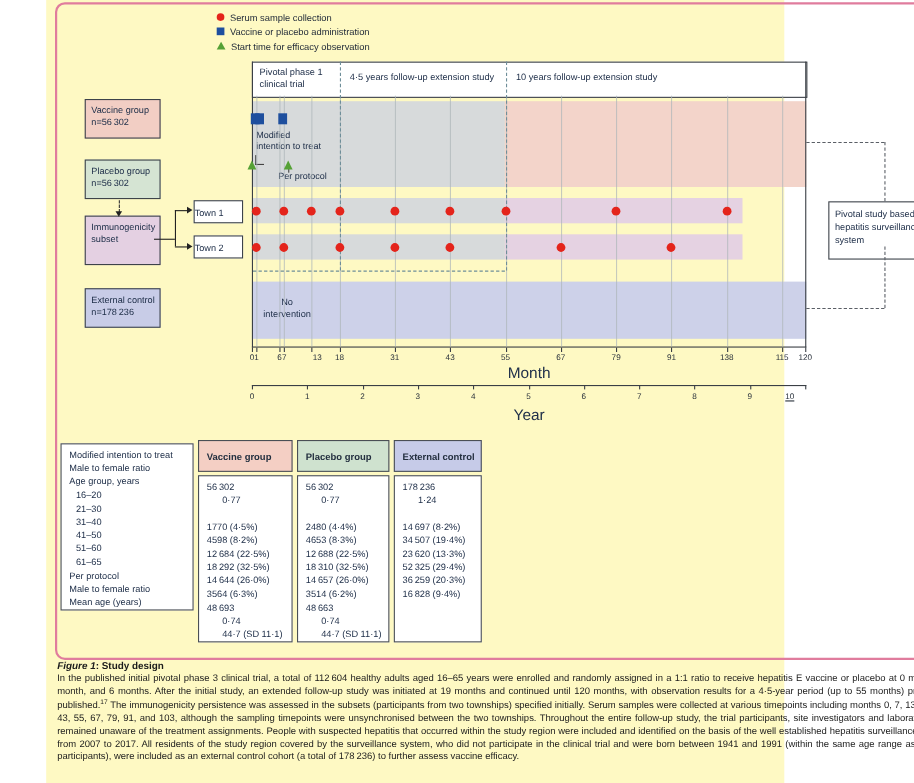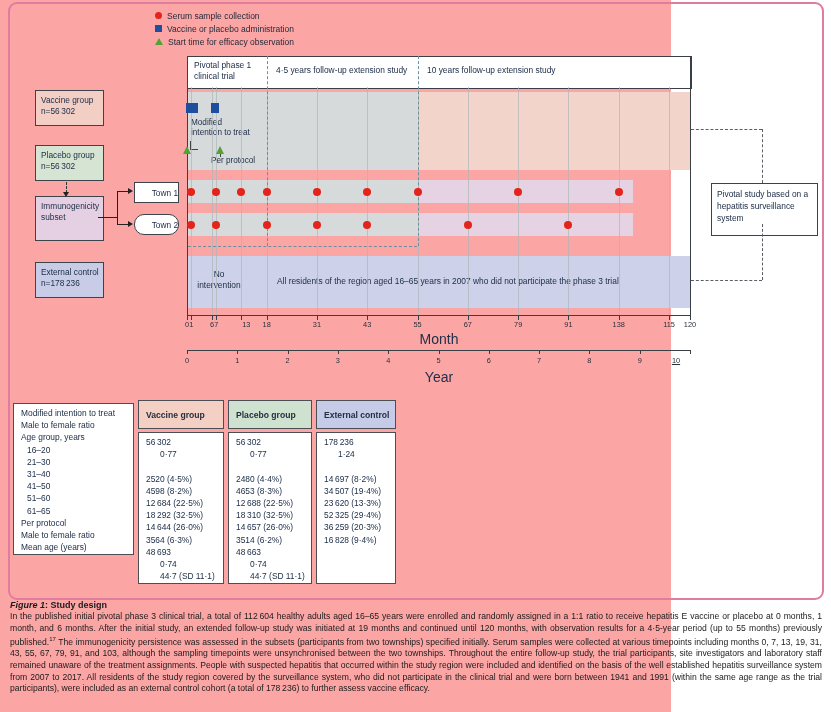--- a/index.html
+++ b/index.html
@@ -1,36 +1,36 @@
 <!DOCTYPE html>
 <html><head>
 <meta charset="utf-8">
 <style>
   html,body{margin:0;padding:0;width:831px;height:712px;overflow:hidden;background:#fff;
     font-family:"Liberation Sans",sans-serif;-webkit-font-smoothing:antialiased;}
-  #fig{position:relative;width:671px;height:712px;background:#fca5a5;color:#233043;}
+  #fig{position:relative;width:671px;height:712px;background:#fef9c3;color:#233043;margin-left:42px;}
   
   .pframe{position:absolute;left:8px;top:2px;width:812px;height:594px;border:2px solid #e07c9d;border-radius:9px;pointer-events:none;}
   
   #legend{position:absolute;left:155px;top:9px;font-size:8.5px;color:#1d2736;}
   .lrow{display:flex;align-items:center;height:13px;}
   .lmark{display:inline-block;margin-right:5px;}
   .lm-circle{width:7px;height:7px;border-radius:50%;background:#e4241b;}
   .lm-square{width:7px;height:7px;background:#1e4f9e;}
   .lm-triangle{width:0;height:0;border-left:4px solid transparent;border-right:4px solid transparent;border-bottom:7px solid #55a135;}
   
   .gbox{position:absolute;border:1.4px solid #3d434a;font-size:8.3px;line-height:1.32;padding:4px 0 0 5px;color:#20304a;}
   .gbox div{white-space:nowrap;}
   #box-vaccine{left:35px;top:90px;width:62px;height:30px;background:#f2cec4;}
   #box-placebo{left:35px;top:145px;width:62px;height:30px;background:#d5e4d3;}
   #box-immuno{left:35px;top:196px;width:62px;height:39px;background:#e4d0e2;}
   #box-external{left:35px;top:262px;width:62px;height:30px;background:#c8cce7;}
   .town{position:absolute;left:134px;width:43px;height:19px;border:1.4px solid #3d434a;background:#fff;
-    display:flex;align-items:center;justify-content:flex-end;font-size:8.3px;color:#20304a;}
-  #town1{top:182px;} #town2{top:214px;border-radius:10px;}
+    display:flex;align-items:center;justify-content:flex-start;font-size:8.3px;color:#20304a;}
+  #town1{top:182px;} #town2{top:214px;}
   #box-efficacy{left:711px;top:183px;width:95px;height:41px;border:1.4px solid #3d434a;background:#fff;
     position:absolute;font-size:8.4px;line-height:1.4;padding:5px 5px;color:#20304a;}
   
   .conn{position:absolute;}
   #arr-placebo{left:66px;top:182px;width:0;height:11px;border-left:1.2px dashed #333;}
   #arr-placebo-head{left:63px;top:192px;width:0;height:0;border-left:3.5px solid transparent;border-right:3.5px solid transparent;border-top:5px solid #222;}
   #br-h{left:98px;top:217px;width:19px;height:0;border-top:1.2px solid #222;}
   #br-v{left:117px;top:191px;width:0;height:33px;border-left:1.2px solid #222;}
   #br-a1{left:117px;top:191px;width:12px;height:0;border-top:1.2px solid #222;}
   #br-a2{left:117px;top:224px;width:12px;height:0;border-top:1.2px solid #222;}
@@ -164,21 +164,20 @@
     <div>Modified</div>
     <div>intention to treat</div>
   </div>
   <div id="mitt-elbow"></div>
   <div class="ann" id="perprot">Per protocol</div>
   <div id="pp-shaft"></div>
   <div id="nointv">
     <div>No</div>
     <div>intervention</div>
   </div>
-  <div id="extband-text">All residents of the region aged 16–65 years in 2007 who did not participate the phase 3 trial</div>
 
   <div class="axword" id="word-month">Month</div>
   <div id="yearline"></div>
   <div class="axword" id="word-year">Year</div>
 
   <div id="box-efficacy">Pivotal study based on a hepatitis surveillance system</div>
   <div class="gdashh" id="eff-h1"></div>
   <div class="gdashv" id="eff-v1"></div>
   <div class="gdashv" id="eff-v2"></div>
   <div class="gdashh" id="eff-h2"></div>
@@ -199,21 +198,21 @@
           <div class="trow">Male to female ratio</div>
           <div class="trow">Mean age (years)</div>
         </div>
       </div>
       <div class="tcol" style="width: 86px;">
         <div class="thead" style="background: rgb(244, 207, 196);">Vaccine group</div>
         <div class="tbody">
           <div class="trow">56 302</div>
           <div class="trow vind">0·77</div>
           <div class="trow"></div>
-          <div class="trow">2520 (4·5%)</div>
+          <div class="trow">1770 (4·5%)</div>
           <div class="trow">4598 (8·2%)</div>
           <div class="trow">12 684 (22·5%)</div>
           <div class="trow">18 292 (32·5%)</div>
           <div class="trow">14 644 (26·0%)</div>
           <div class="trow">3564 (6·3%)</div>
           <div class="trow">48 693</div>
           <div class="trow vind">0·74</div>
           <div class="trow vind">44·7 (SD 11·1)</div>
         </div>
       </div>

